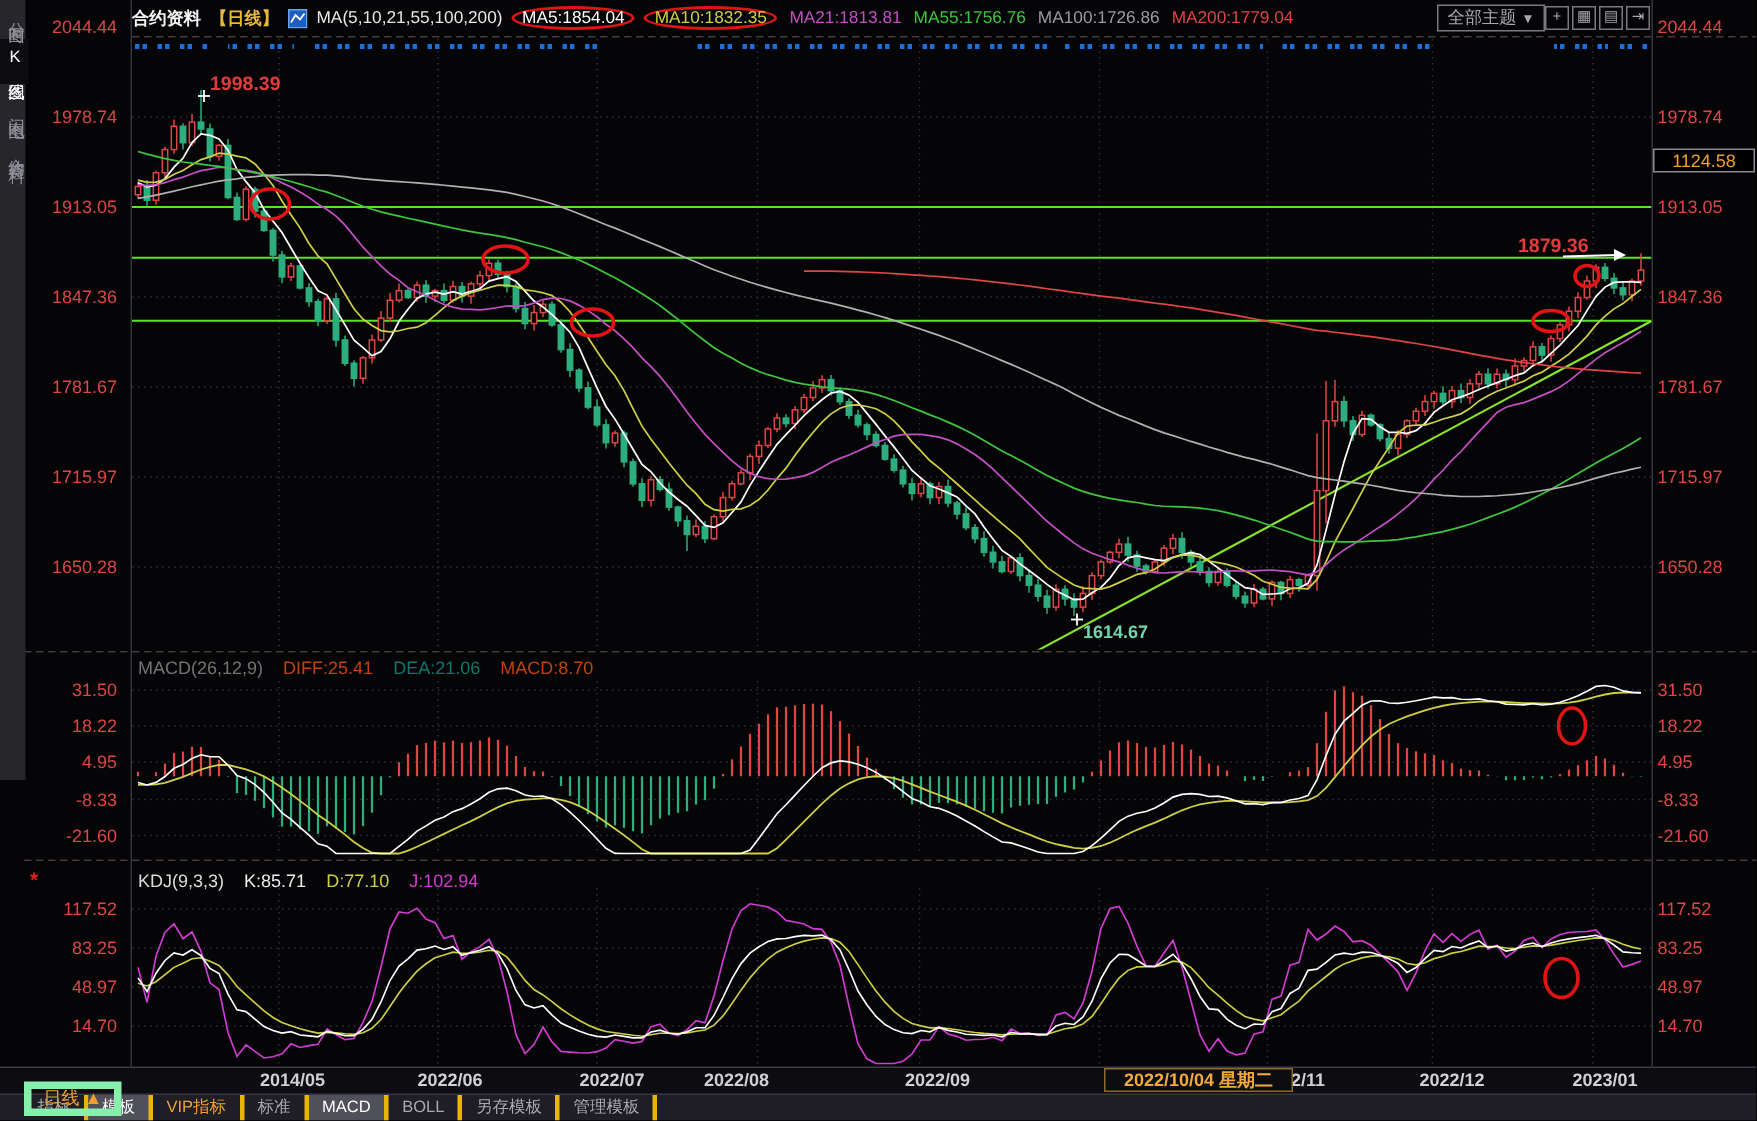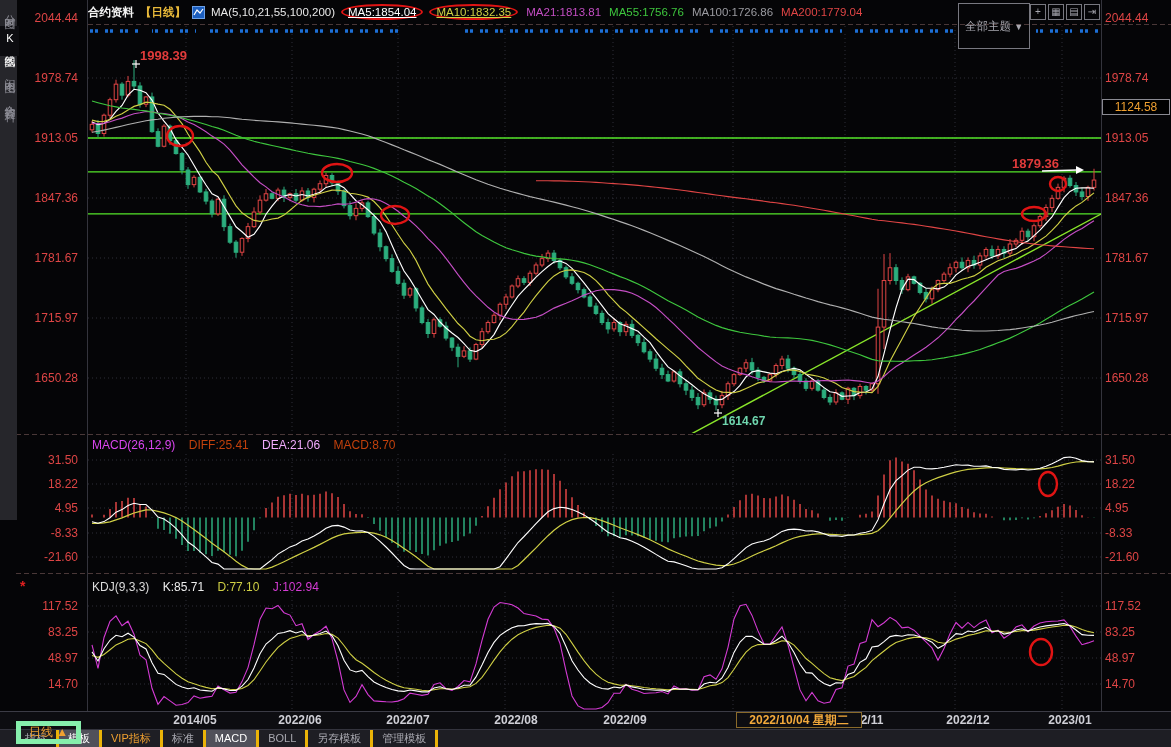--- a/index.html
+++ b/index.html
@@ -10,23 +10,23 @@
   
   .sidebar{left:0;top:0;width:17px;height:520px;background:#26262b;z-index:5;}
   .side-tab{writing-mode:vertical-rl;text-orientation:upright;letter-spacing:2px;
     color:#8f8f98;font-size:11px;padding:6px 2px;margin:0 0 8px 0;cursor:pointer;}
   .side-tab.active{background:#0c0c10;color:#fff;}
   
   .hdr{left:88px;top:2px;width:866px;height:20px;display:flex;align-items:center;gap:6px;
     font-size:11.5px;white-space:nowrap;overflow:hidden;z-index:6;}
   .hdr .ttl{color:#f2f2f2;font-weight:bold;}
   .hdr .per{color:#e8b93a;font-weight:bold;}
-  .circ{border:2px solid #e01414;border-radius:50%;padding:0 5px;margin:17px -2px;text-decoration:underline;}
+  .circ{border:2px solid #e01414;border-radius:50%;padding:0 5px;margin:17px -2px;}
   .themebtn{left:958px;top:3px;height:14px;line-height:14px;border:1px solid #787880;
-    color:#a8a8b0;font-size:11.5px;padding:15px 6px;z-index:6;cursor:pointer;}
+    color:#a8a8b0;font-size:11.5px;padding:1px 6px;z-index:6;cursor:pointer;}
   .icbox{top:4px;width:14px;height:14px;border:1px solid #787880;color:#a8a8b0;font-size:10px;
     text-align:center;line-height:14px;z-index:6;cursor:pointer;}
   
   .pl{left:14px;width:64px;text-align:right;color:#de4545;font-size:12px;z-index:4;}
   .pr{left:1105px;width:64px;text-align:left;color:#de4545;font-size:12px;z-index:4;}
   .hl-price{left:1102px;top:99px;width:66px;height:14px;border:1px solid #8a8a92;background:#000;
     color:#f0a030;font-size:12px;text-align:center;line-height:14px;z-index:6;}
   .pane-hdr{font-size:12px;z-index:6;white-space:nowrap;}
   .pane-hdr span{margin-right:10px;}
   .ast{left:20px;top:578px;color:#e02020;font-size:14px;font-weight:bold;z-index:6;}
@@ -680,41 +680,41 @@
 
   <div class="abs themebtn">
     <span>全部主题</span>
     <span style="font-size:9px">▼</span>
   </div>
   <div id="tbicons"></div>
 
   <div class="abs hl-price">1124.58</div>
 
   <div class="abs pane-hdr" style="left:92px;top:438px;">
-    <span style="color:#d946ef">MACD(26,12,9)</span>
+    <span style="color:#737373">MACD(26,12,9)</span>
     <span style="color:#c2410c">DIFF:25.41</span>
-    <span style="color:#f0abfc">DEA:21.06</span>
+    <span style="color:#0f766e">DEA:21.06</span>
     <span style="color:#c2410c">MACD:8.70</span>
   </div>
   <div class="abs pane-hdr" style="left:92px;top:580px;">
     <span style="color:#dcdcdc">KDJ(9,3,3)</span>
     <span style="color:#ececec">K:85.71</span>
     <span style="color:#cfcf45">D:77.10</span>
     <span style="color:#d43bd4">J:102.94</span>
   </div>
 
   <div class="abs ast">*</div>
 
   <div class="abs datebar"></div>
   <div class="abs period-box">日线 ▲</div>
   <div id="months">
       <div class="abs mon" style="left: 165px;">2014/05</div>
       <div class="abs mon" style="left: 270px;">2022/06</div>
       <div class="abs mon" style="left: 378px;">2022/07</div>
-      <div class="abs mon" style="left: 486px;">2022/08</div>
+      <div class="abs mon" style="left: 461px;">2022/08</div>
       <div class="abs mon" style="left: 595px;">2022/09</div>
       <div class="abs mon" style="left: 832px;">2022/11</div>
       <div class="abs mon" style="left: 938px;">2022/12</div>
       <div class="abs mon" style="left: 1040px;">2023/01</div>
     </div>
   <div class="abs datebox">2022/10/04 星期二</div>
 
   <div class="abs tabbar" id="tabbar">
       <div class="btab ">指标</div>
       <div class="btab sel">模板</div>

